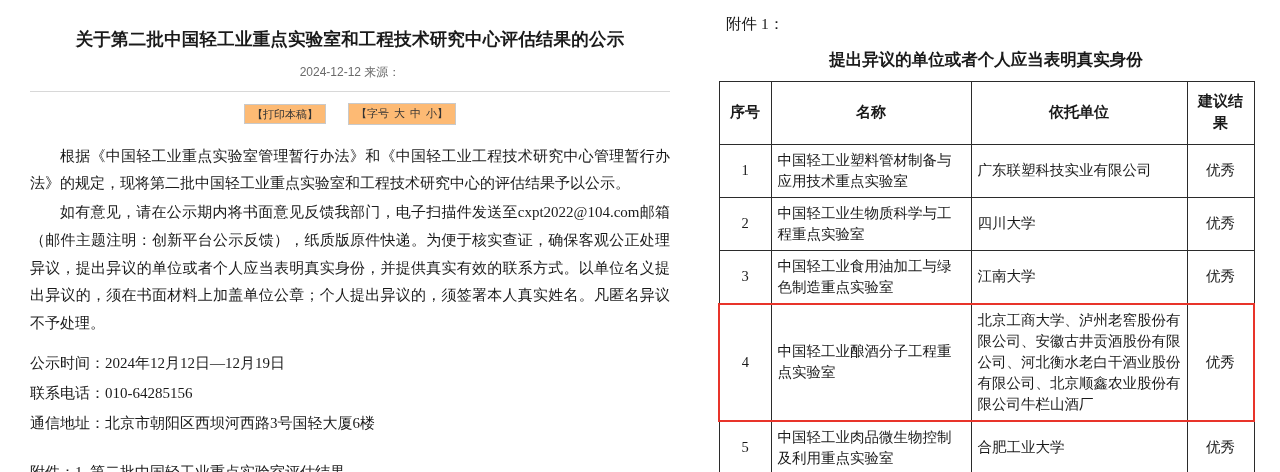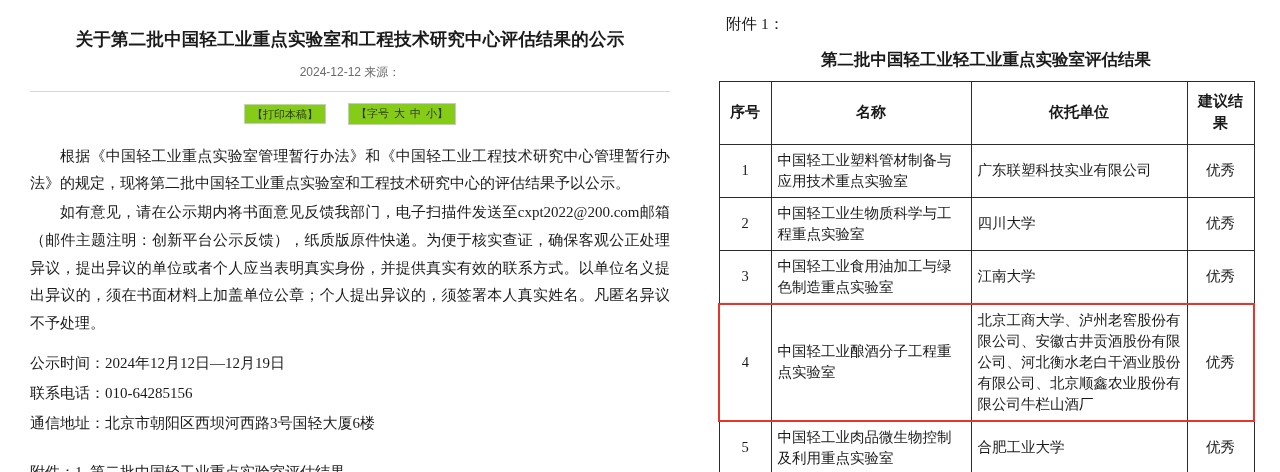--- a/index.html
+++ b/index.html
@@ -54,21 +54,21 @@
     gap: 22px;
     margin-top: 11px;
     font-size: 11px;
     color: #333;
     font-family: "Liberation Sans", sans-serif;
   }
   .tool-box {
     border: 1px solid #c9c9c9;
     padding: 2px 7px;
     line-height: 1.3;
-    background: #84cc16;
+    background: #fdba74;
     white-space: nowrap;
   }
   .tool-box .sizes {
     margin-left: 0;
     font-family: Liberation Mono, monospace;
   }
   .tool-box .sz {
     margin-left: 5px;
   }
   .body-text {
@@ -166,41 +166,41 @@
 
     <div class="divider"></div>
 
     <div class="tool-row">
       <span class="tool-box">【打印本稿】</span>
       <span class="tool-box"><span>【字号</span><span class="sizes"><span class="sz">大</span><span class="sz">中</span><span class="sz">小</span></span><span>】</span></span>
     </div>
 
     <div class="body-text">
       <p>根据《中国轻工业重点实验室管理暂行办法》和《中国轻工业工程技术研究中心管理暂行办法》的规定，现将第二批中国轻工业重点实验室和工程技术研究中心的评估结果予以公示。</p>
-      <p>如有意见，请在公示期内将书面意见反馈我部门，电子扫描件发送至cxpt2022@200.com邮箱（邮件主题注明：创新平台公示反馈），纸质版原件快递。为便于核实查证，确保客观公正处理异议，提出异议的单位或者个人应当表明真实身份，并提供真实有效的联系方式。以单位名义提出异议的，须在书面材料上加盖单位公章；个人提出异议的，须签署本人真实姓名。凡匿名异议不予处理。</p>
+      <p>如有意见，请在公示期内将书面意见反馈我部门，电子扫描件发送至cxpt2022@104.com邮箱（邮件主题注明：创新平台公示反馈），纸质版原件快递。为便于核实查证，确保客观公正处理异议，提出异议的单位或者个人应当表明真实身份，并提供真实有效的联系方式。以单位名义提出异议的，须在书面材料上加盖单位公章；个人提出异议的，须签署本人真实姓名。凡匿名异议不予处理。</p>
     </div>
 
     <div class="info-block">
       <p class="info-line">公示时间：2024年12月12日—12月19日</p>
       <p class="info-line">联系电话：010-64285156</p>
       <p class="info-line">通信地址：北京市朝阳区西坝河西路3号国轻大厦6楼</p>
     </div>
 
     <div class="attach-block">
       <div>附件：1. 第二批中国轻工业重点实验室评估结果</div>
 
     </div>
 
   </div>
 
   <div class="right-pane">
 
     <div class="attachment-label">附件 1：</div>
 
-    <div class="table-title">第二批中国轻工业轻工业重点实验室评估结果</div>
+    <div class="table-title">提出异议的单位或者个人应当表明真实身份</div>
 
     <table class="result-table">
       <colgroup>
         <col class="c-idx">
         <col class="c-name">
         <col class="c-org">
         <col class="c-res">
       </colgroup>
       <thead>
         <tr>

